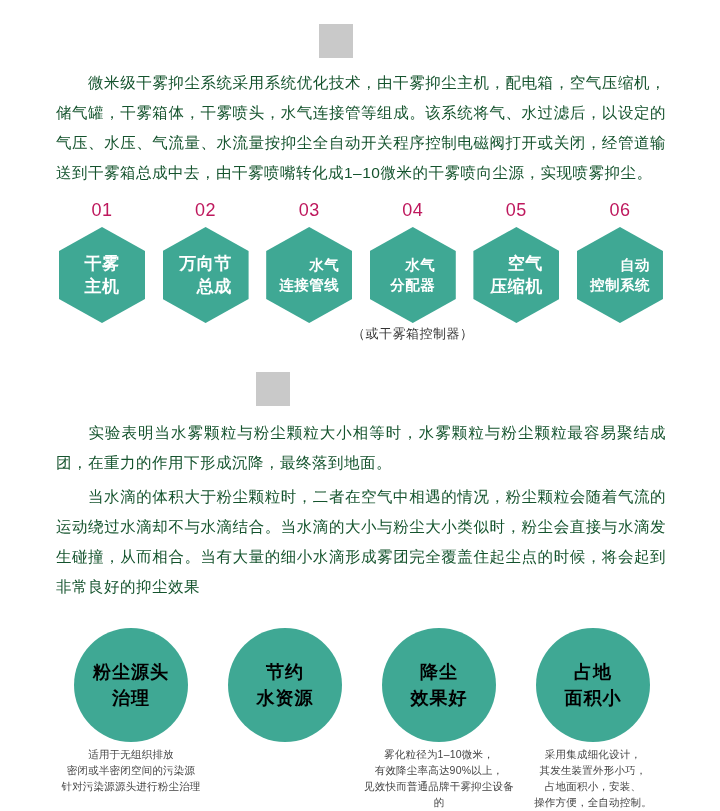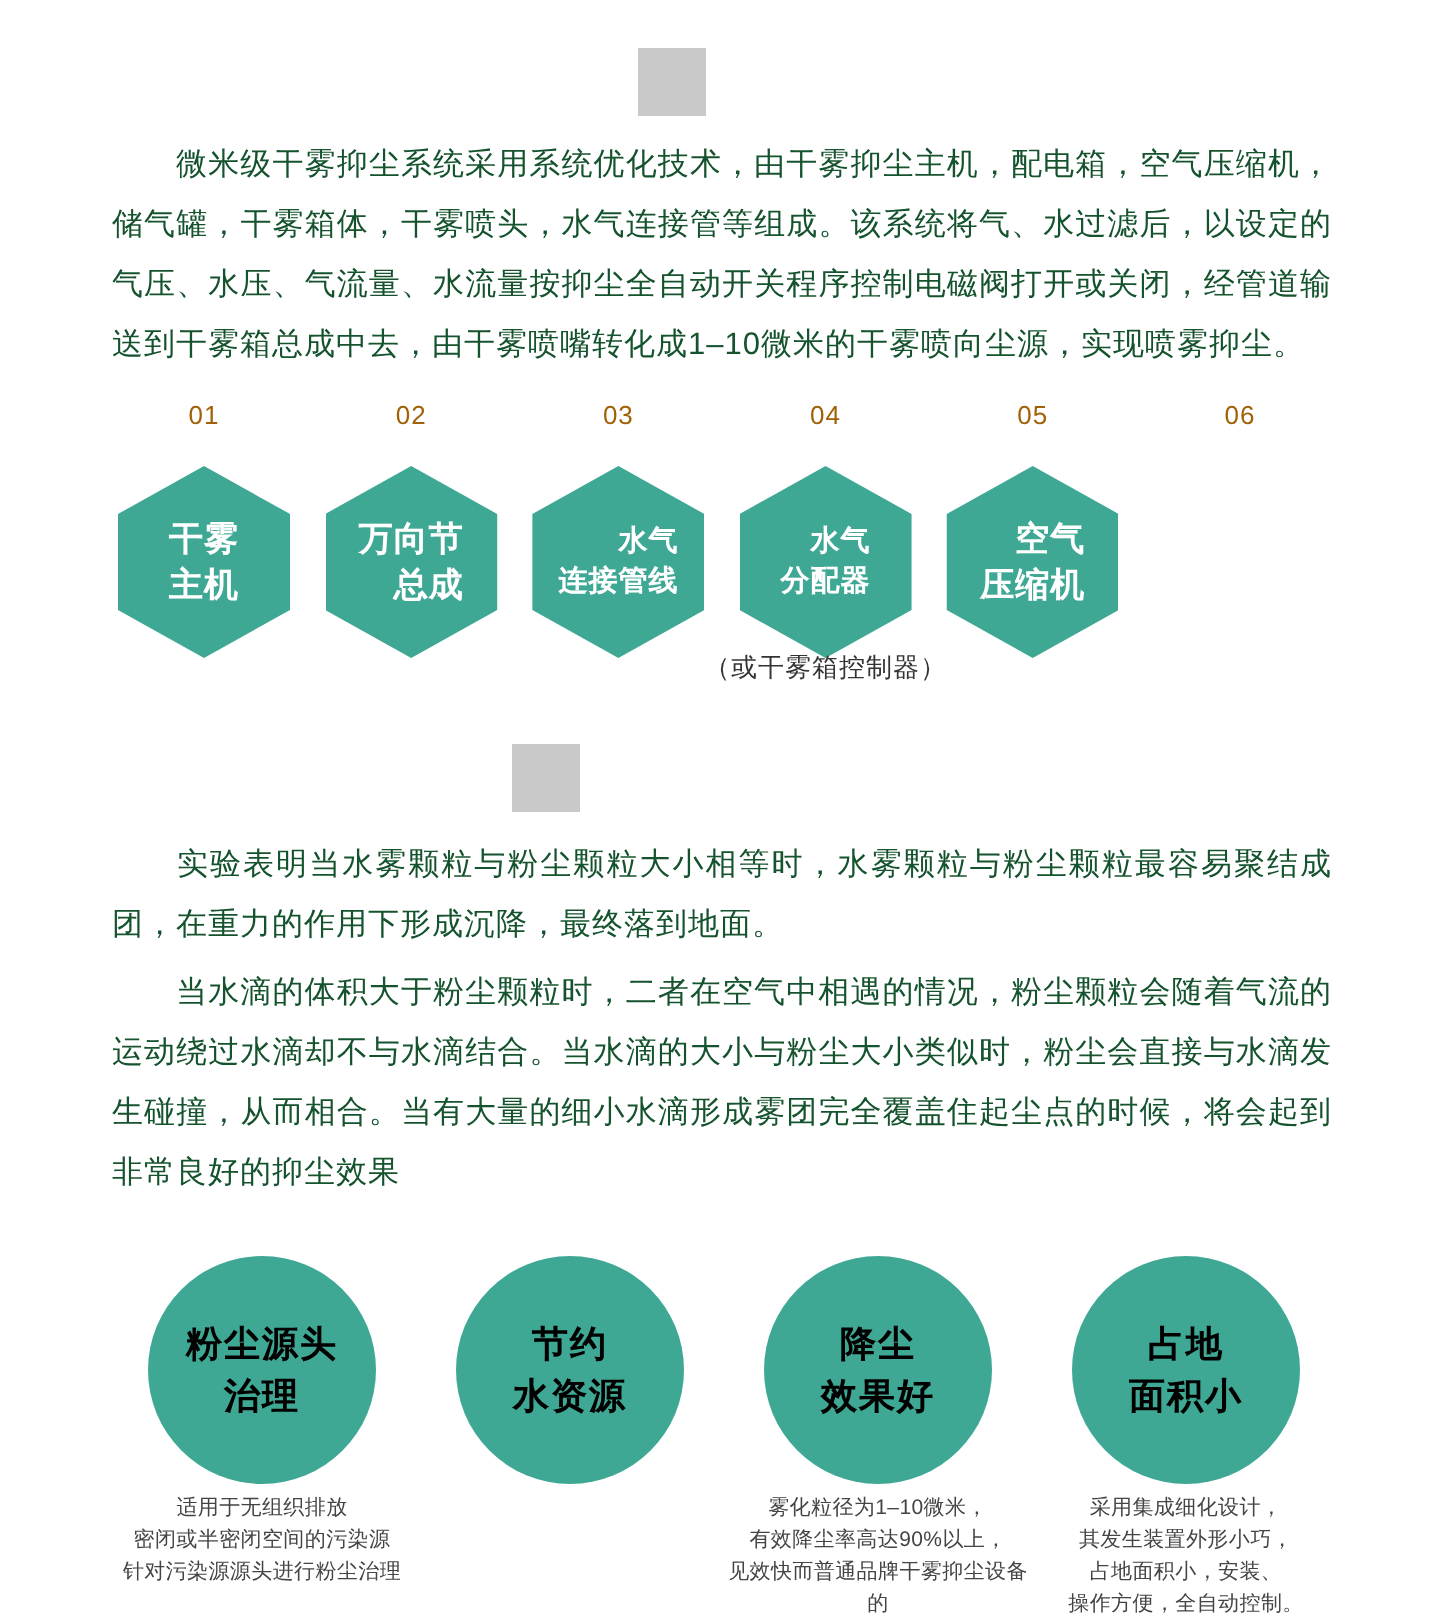--- a/index.html
+++ b/index.html
@@ -69,23 +69,23 @@
     display: flex;
     justify-content: space-between;
   }
   .hex-item {
     width: 92px;
     display: flex;
     flex-direction: column;
     align-items: center;
   }
   .hex-num {
-    font-size: 13px;
-    color: #a16207;
-    margin-bottom: 18px;
+    font-size: 18px;
+    color: #be185d;
+    margin-bottom: 6px;
     letter-spacing: 0.5px;
   }
   .hex {
     width: 86px;
     height: 96px;
     background: #3fa894;
     clip-path: polygon(50% 0%, 100% 25%, 100% 75%, 50% 100%, 0% 75%, 0% 25%);
     display: flex;
     align-items: center;
     justify-content: center;
@@ -207,20 +207,26 @@
       <div class="hex">
         <div>
           <span>空气</span><br>
           <span>压缩机</span>
         </div>
       </div>
     </div>
 
     <div class="hex-item">
       <div class="hex-num">06</div>
+      <div class="hex small-text">
+        <div>
+          <span>自动</span><br>
+          <span>控制系统</span>
+        </div>
+      </div>
     </div>
 
   </div>
 
   <div class="hex-note">（或干雾箱控制器）</div>
 
   <div class="section-head" style="left:56px; top:372px;">
     <div class="bar">干雾抑尘系统优势</div>
     <div class="tail"></div>
   </div>

